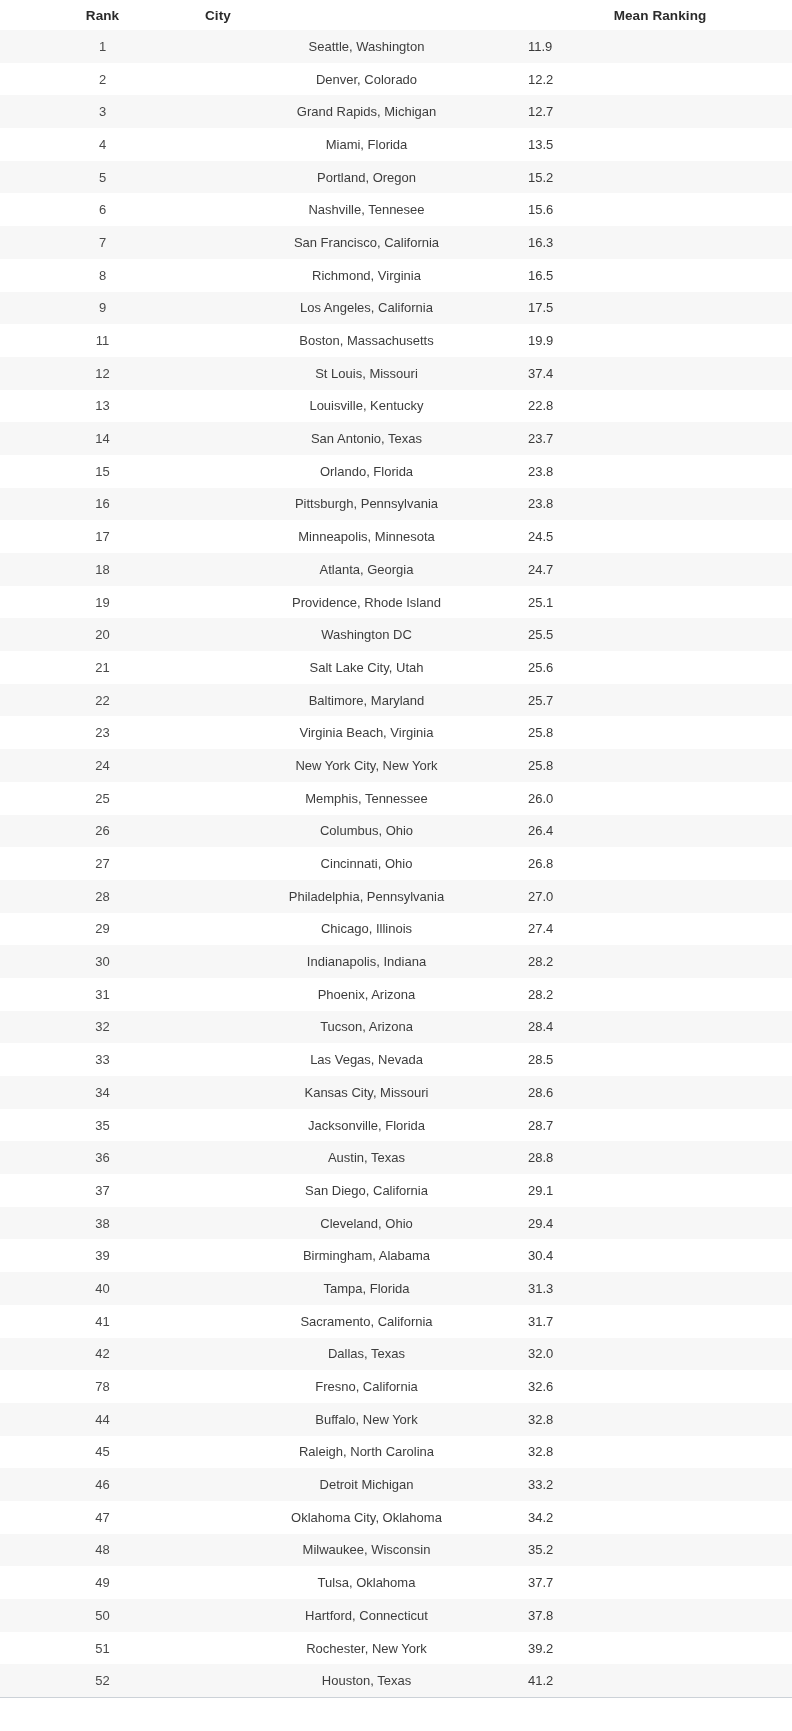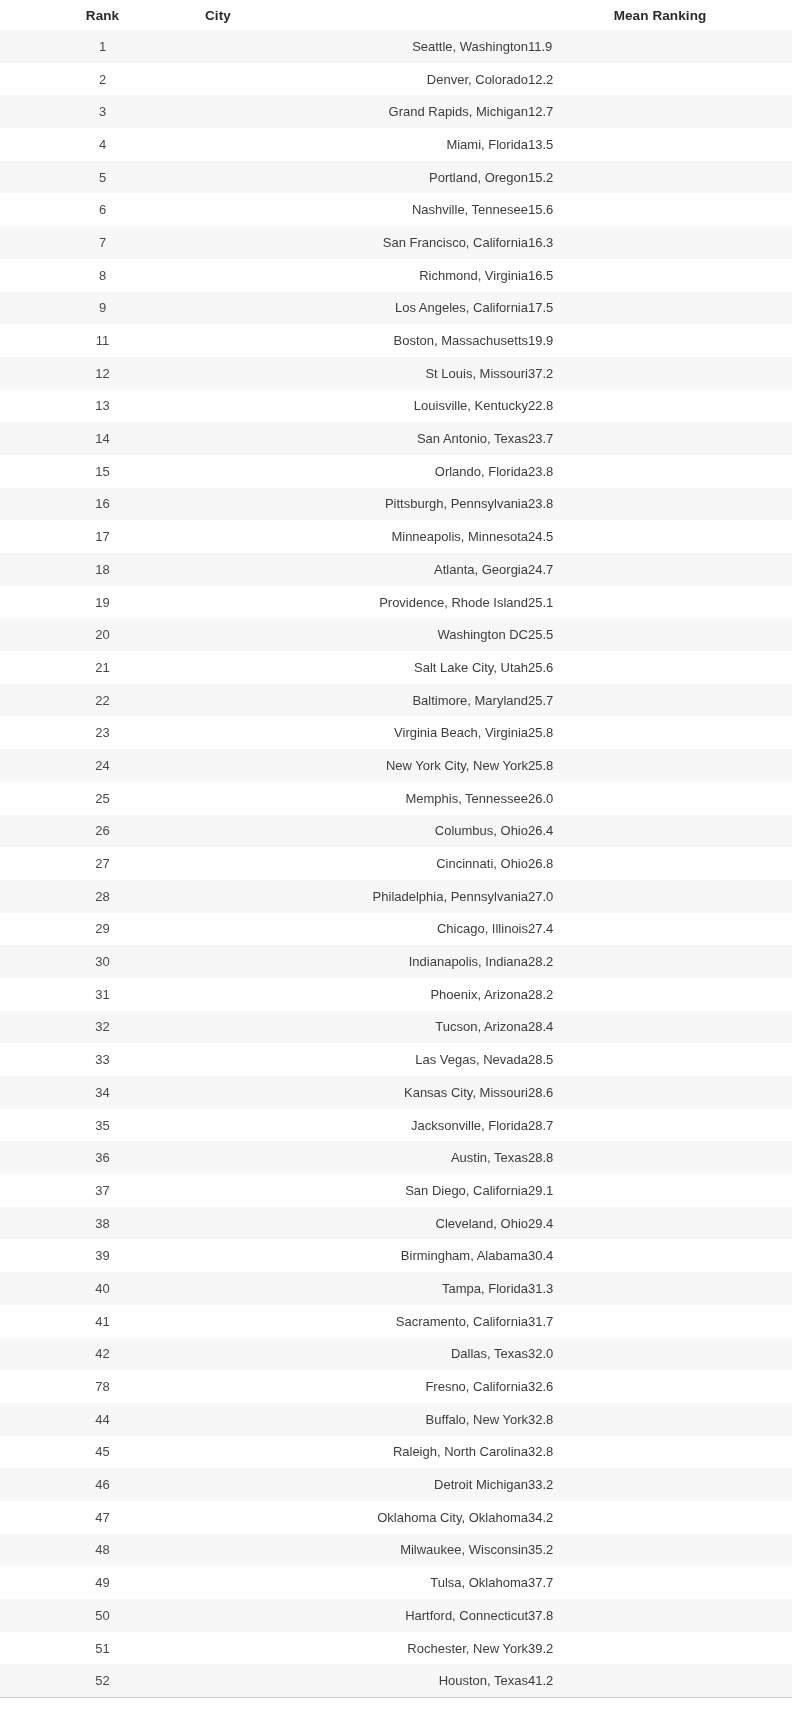--- a/index.html
+++ b/index.html
@@ -40,21 +40,21 @@
   tbody tr:nth-child(even){background:#ffffff;}
   tbody td{
     padding:0;
     font-size:13px;
     color:#3d3d3d;
     vertical-align:middle;
     white-space:nowrap;
     overflow:hidden;
   }
   td.rank{text-align:center;color:#4a4a4a;}
-  td.city{text-align:right;}
+  td.city{text-align:center;}
   td.mean{text-align:left;color:#3a3a3a;}
 </style>
 </head>
 <body>
 
 <div class="table-wrap">
   <table>
     <colgroup>
       <col class="col-rank">
       <col class="col-city">
@@ -114,21 +114,21 @@
           <td class="mean">17.5</td>
         </tr>
         <tr>
           <td class="rank">11</td>
           <td class="city">Boston, Massachusetts</td>
           <td class="mean">19.9</td>
         </tr>
         <tr>
           <td class="rank">12</td>
           <td class="city">St Louis, Missouri</td>
-          <td class="mean">37.2</td>
+          <td class="mean">37.4</td>
         </tr>
         <tr>
           <td class="rank">13</td>
           <td class="city">Louisville, Kentucky</td>
           <td class="mean">22.8</td>
         </tr>
         <tr>
           <td class="rank">14</td>
           <td class="city">San Antonio, Texas</td>
           <td class="mean">23.7</td>

